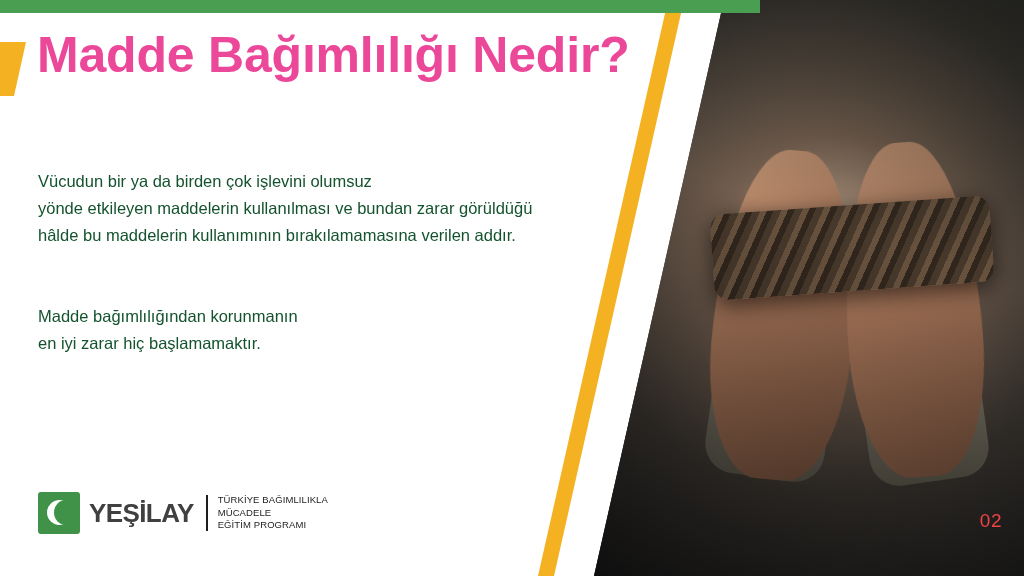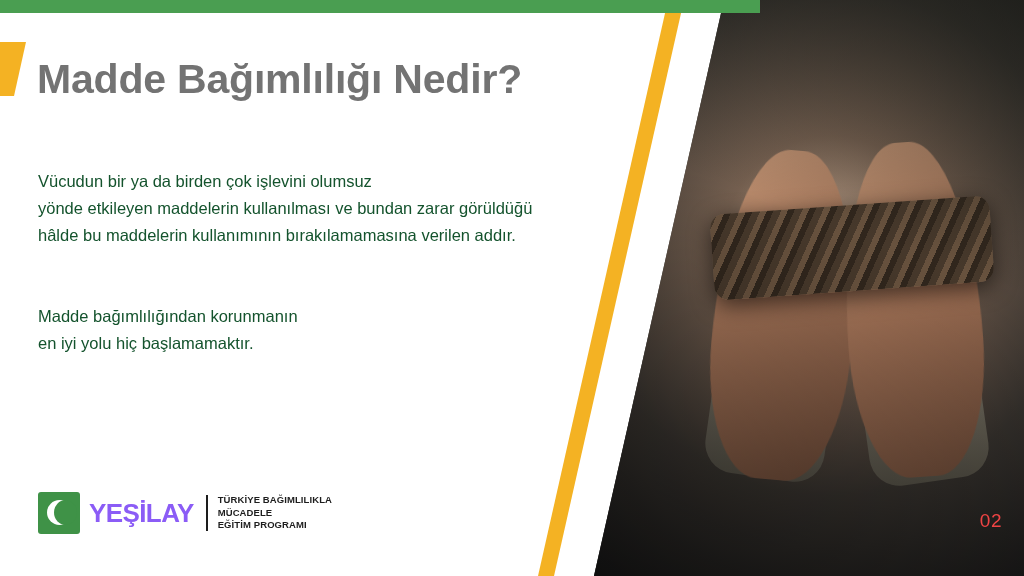--- a/index.html
+++ b/index.html
@@ -119,24 +119,24 @@
     -webkit-clip-path: polygon(0 0, 26px 0, 14px 54px, 0 54px);
     clip-path: polygon(0 0, 26px 0, 14px 54px, 0 54px);
   }
 
   
   .content { position: absolute; inset: 0; z-index: 5; }
 
   .slide-title {
     position: absolute;
     left: 37px;
-    top: 56px;
-    font-size: 41px;
+    top: 26px;
+    font-size: 50px;
     font-weight: bold;
-    color: #737373;
+    color: #ec4899;
     letter-spacing: -0.2px;
   }
   .body-block {
     position: absolute;
     left: 38px;
     font-size: 16.5px;
     line-height: 1.64;
     color: #14532d;
     white-space: pre-line;
   }
@@ -174,33 +174,33 @@
     left: 16px;
     top: 8px;
     width: 23px;
     height: 25px;
     border-radius: 50%;
     background: #3f9247;
   }
   .logo-word {
     font-size: 26px;
     font-weight: bold;
-    color: #8b5cf6;
+    color: #404040;
     margin-left: 9px;
     letter-spacing: -0.6px;
   }
   .logo-divider {
     width: 2px;
     height: 36px;
     background: #1d1d1d;
     margin: 0 10px 0 12px;
   }
   .logo-sub {
     font-size: 9.5px;
-    font-weight: bold;
+    font-weight: normal;
     line-height: 1.32;
     color: #1d1d1d;
     white-space: pre-line;
     letter-spacing: 0.1px;
   }
 
   
   .page-number {
     position: absolute;
     right: 22px;
@@ -231,21 +231,21 @@
   <div class="yellow-diagonal"></div>
   <div class="white-diagonal"></div>
   <div class="title-tab"></div>
 
   <div class="content">
     <div class="slide-title">Madde Bağımlılığı Nedir?</div>
     <div class="body-block body-1">Vücudun bir ya da birden çok işlevini olumsuz
 yönde etkileyen maddelerin kullanılması ve bundan zarar görüldüğü
 hâlde bu maddelerin kullanımının bırakılamamasına verilen addır.</div>
     <div class="body-block body-2">Madde bağımlılığından korunmanın
-en iyi yolu hiç başlamamaktır.</div>
+en iyi zarar hiç başlamamaktır.</div>
   </div>
 
   <div class="logo">
     <div class="logo-mark">
       <div class="crescent"></div>
       <div class="crescent-cut"></div>
     </div>
     <div class="logo-word">YEŞİLAY</div>
     <div class="logo-divider"></div>
     <div class="logo-sub">TÜRKİYE BAĞIMLILIKLA

